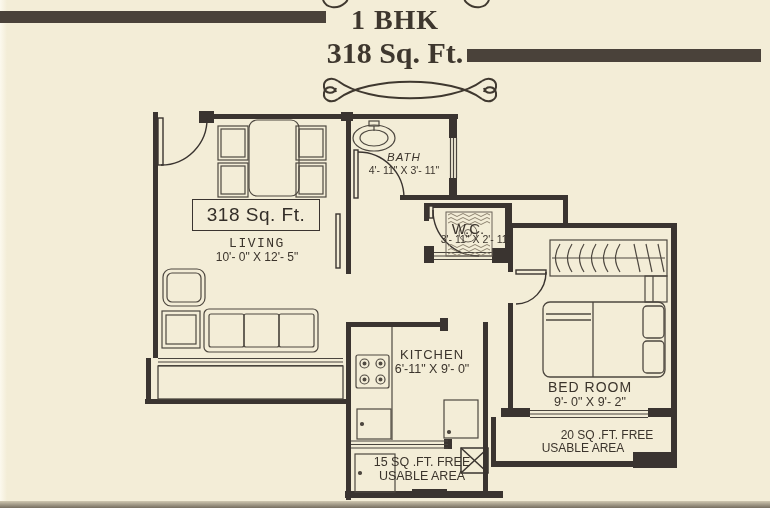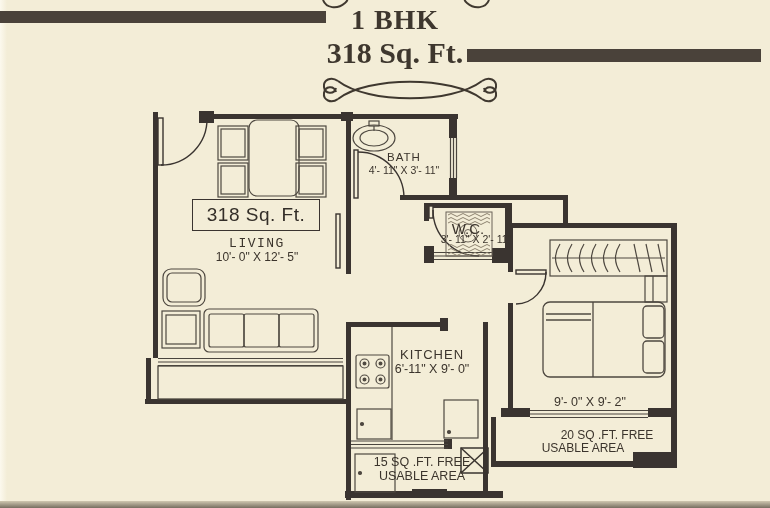--- a/index.html
+++ b/index.html
@@ -27,21 +27,21 @@
   .plan-svg{position:absolute;left:0;top:0;}
   .lbl{position:absolute;text-align:center;white-space:nowrap;color:#3b342c;}
   .area-badge{
     position:absolute;left:192px;top:199px;width:126px;height:30px;
     border:1.6px solid #3a3430;display:flex;align-items:center;justify-content:center;
     font-size:19px;letter-spacing:0.5px;color:#332e28;background:#f3edd7;
   }
   .room-name{letter-spacing:1.5px;}
   .l-living-name{left:187px;top:236px;width:140px;font-size:13px;font-family:Liberation Mono, monospace;}
   .l-living-dims{left:187px;top:250px;width:140px;font-size:12px;}
-  .l-bath-name{left:359px;top:151px;width:90px;font-size:11.5px;letter-spacing:1px;}
+  .l-bath-name{left:359px;top:151px;width:90px;font-size:11.5px;letter-spacing:1px;font-style:italic;}
   .l-bath-dims{left:350px;top:164px;width:108px;font-size:10.5px;}
   .l-wc-name{left:438px;top:220px;width:60px;font-size:15px;}
   .l-wc-dims{left:424px;top:233px;width:104px;font-size:10.5px;}
   .l-kitchen-name{left:388px;top:347px;width:88px;font-size:13px;letter-spacing:1px;}
   .l-kitchen-dims{left:380px;top:362px;width:104px;font-size:12.5px;}
   .l-bedroom-name{left:528px;top:379px;width:124px;font-size:14px;letter-spacing:1px;}
   .l-bedroom-dims{left:528px;top:395px;width:124px;font-size:12.5px;}
   .l-free15-1{left:358px;top:455px;width:128px;font-size:12.5px;}
   .l-free15-2{left:358px;top:469px;width:128px;font-size:12.5px;}
   .l-free20-1{left:541px;top:428px;width:132px;font-size:12px;}
@@ -252,20 +252,21 @@
 
   <div class="lbl l-bath-name">BATH</div>
   <div class="lbl l-bath-dims">4'- 11" X 3'- 11"</div>
 
   <div class="lbl l-wc-name">W.C.</div>
   <div class="lbl l-wc-dims">3'- 11" X 2'- 11"</div>
 
   <div class="lbl l-kitchen-name">KITCHEN</div>
   <div class="lbl l-kitchen-dims">6'-11" X 9'- 0"</div>
 
+  <div class="lbl l-bedroom-name">BED ROOM</div>
   <div class="lbl l-bedroom-dims">9'- 0" X 9'- 2"</div>
 
   <div class="lbl l-free15-1">15 SQ .FT. FREE</div>
   <div class="lbl l-free15-2">USABLE AREA</div>
 
   <div class="lbl l-free20-1">20 SQ .FT. FREE</div>
   <div class="lbl l-free20-2">USABLE AREA</div>
 
   <div class="scan-edge-bottom"></div>
 </div>

